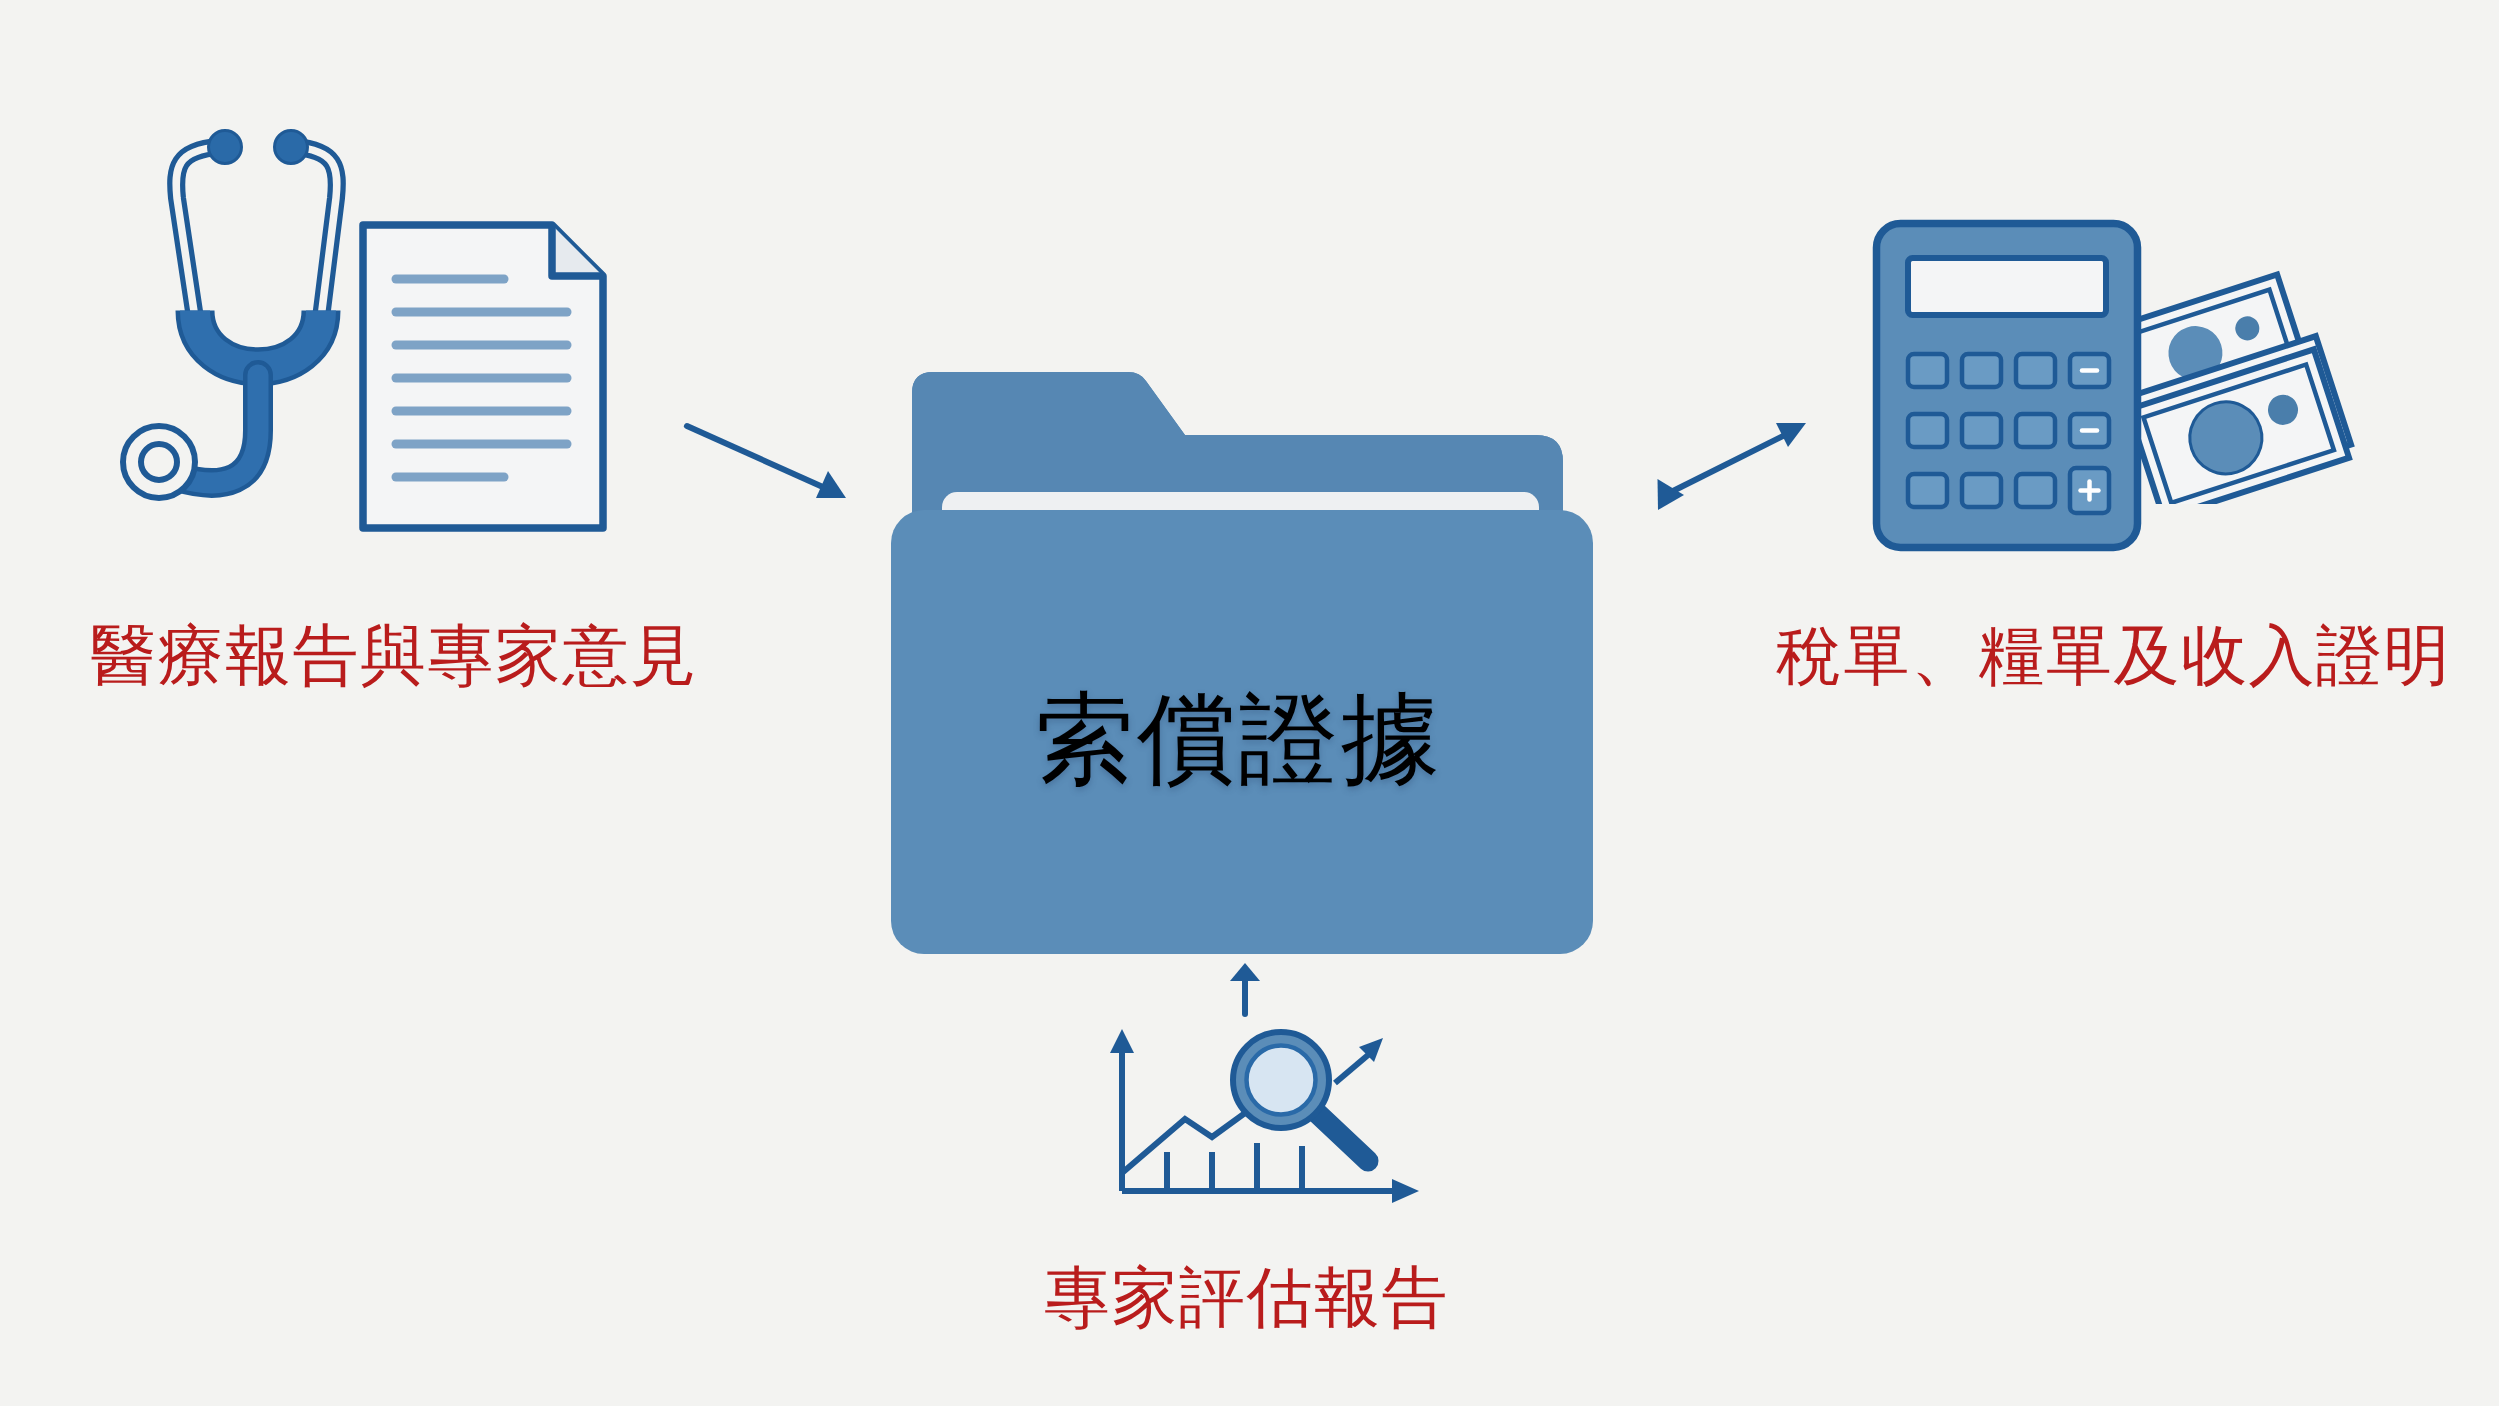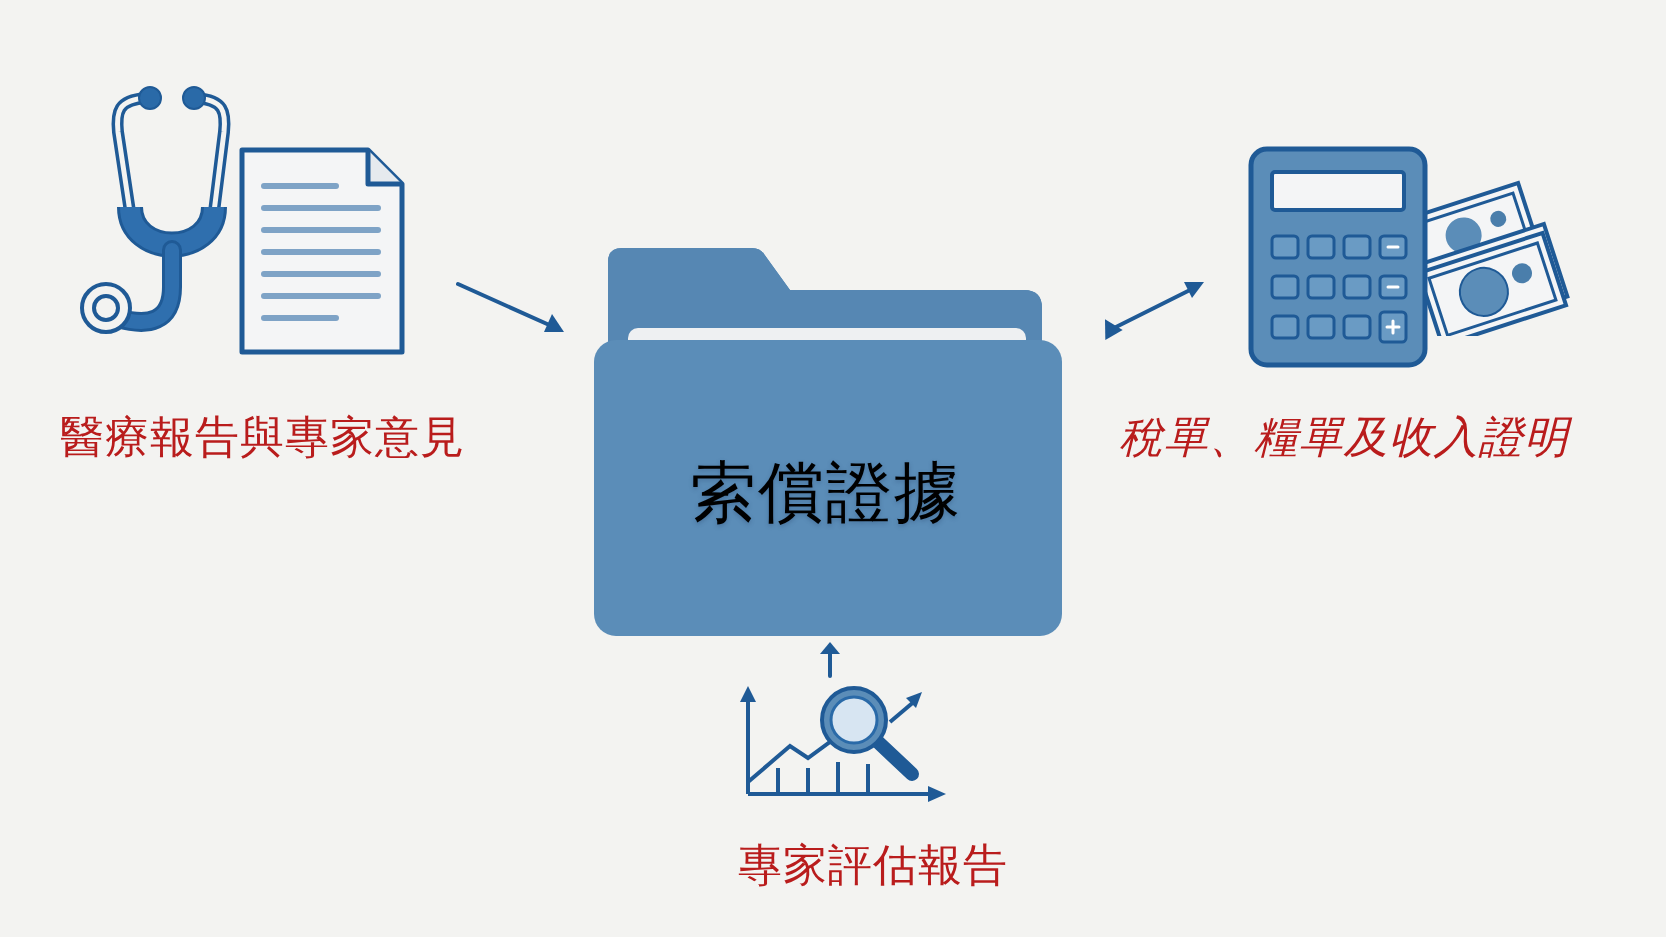--- a/index.html
+++ b/index.html
@@ -130,21 +130,21 @@
     </g>
     <g stroke="#ffffff" stroke-width="3" stroke-linecap="round">
       <line x1="140" y1="101" x2="150" y2="101"></line>
       <line x1="140" y1="141" x2="150" y2="141"></line>
       <line x1="145" y1="175" x2="145" y2="187"></line>
       <line x1="139" y1="181" x2="151" y2="181"></line>
     </g>
   </svg>
 </div>
 
-<div class="label" style="left:1119px; top:408px;font-style:italic;">稅單、糧單及收入證明</div>
+<div class="label" style="left:1184px; top:408px;">稅單、糧單及收入證明</div>
 
 <div class="abs" style="left:818px; top:640px;">
   <svg width="24" height="38" viewBox="0 0 24 38">
     <line x1="12" y1="10" x2="12" y2="36" stroke="#1f5a96" stroke-width="4" stroke-linecap="round"></line>
     <path d="M2 14 L12 2 L22 14 Z" fill="#1f5a96"></path>
   </svg>
 </div>
 
 <div class="abs" style="left:740px; top:682px;">
   <svg width="210" height="126" viewBox="0 0 210 126">
@@ -164,13 +164,13 @@
     <polyline points="8,100 50,64 68,76 90,60 124,40" fill="none" stroke="#1f5a96" stroke-width="4"></polyline>
     <line x1="150" y1="40" x2="176" y2="18" stroke="#1f5a96" stroke-width="4"></line>
     <path d="M166 16 L182 10 L176 26 Z" fill="#1f5a96"></path>
 
     <line x1="138" y1="60" x2="172" y2="92" stroke="#1f5a96" stroke-width="14" stroke-linecap="round"></line>
     <circle cx="114" cy="38" r="32" fill="#5b8db8" stroke="#1f5a96" stroke-width="4"></circle>
     <circle cx="114" cy="38" r="23" fill="#d7e5f2" stroke="#2a6aa8" stroke-width="3"></circle>
   </svg>
 </div>
 
-<div class="label" style="left:738px; top:836px;">專家評估報告</div>
+<div class="label" style="left:696px; top:836px;">專家評估報告</div>
 
 </body></html>

